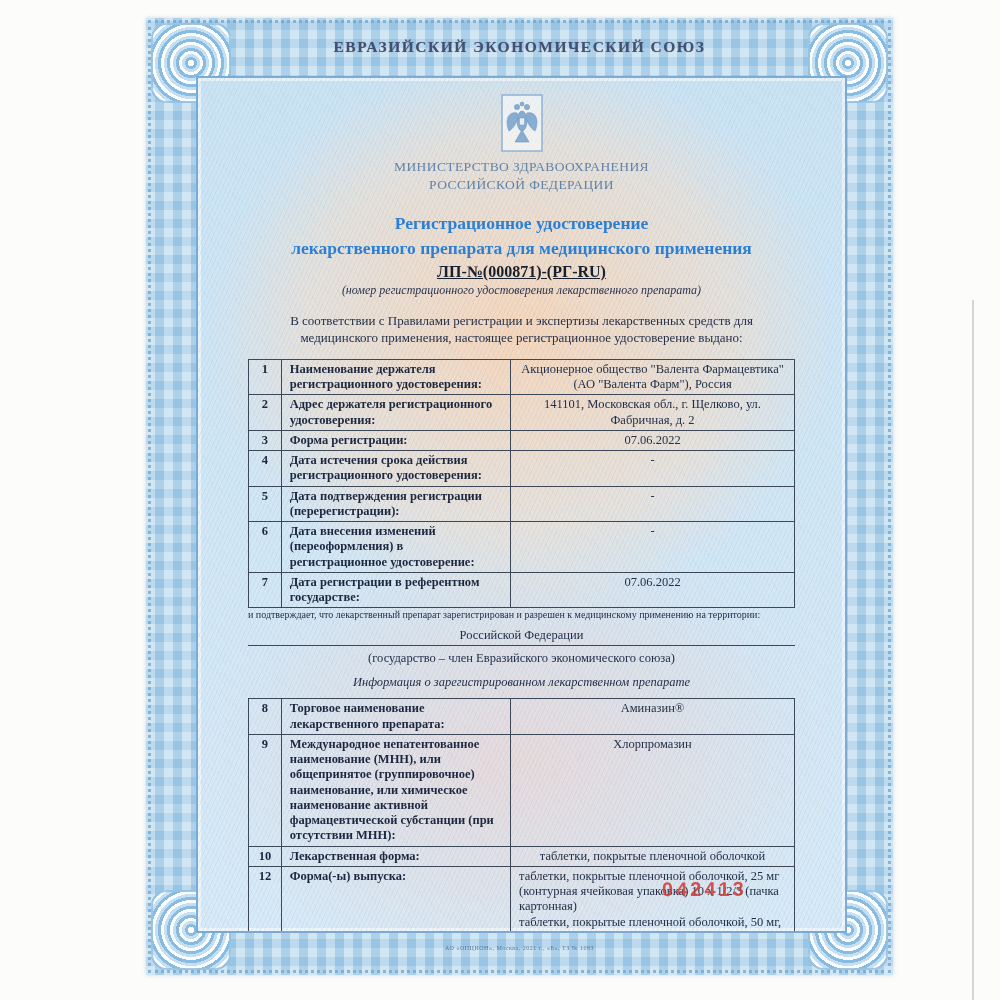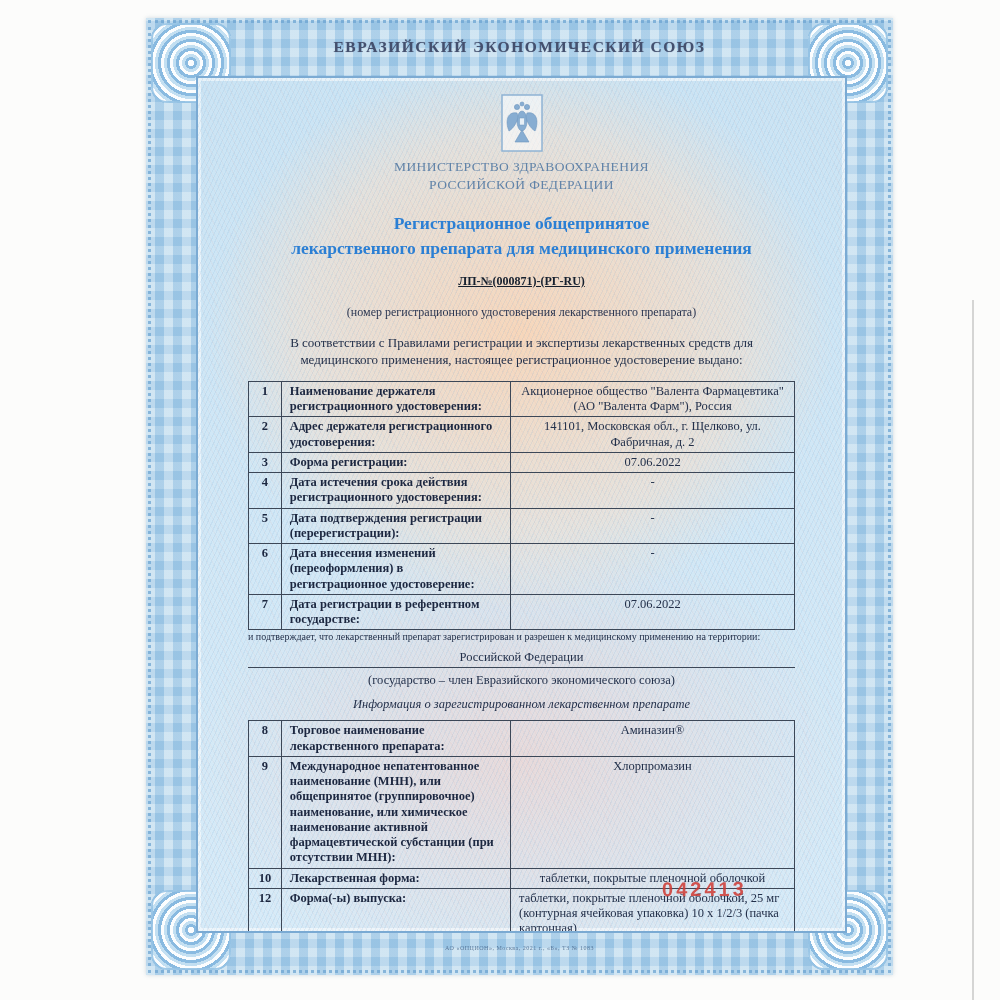--- a/index.html
+++ b/index.html
@@ -61,24 +61,24 @@
   .arms{display:block;margin:16px auto 6px;width:42px;height:58px;}
   .ministry{
     text-align:center;font-size:13.5px;line-height:1.3;color:#6183a8;
     letter-spacing:.4px;margin-bottom:18px;
   }
   .doc-title{
     text-align:center;font-weight:bold;color:#2b7fd4;font-size:17.5px;
     line-height:1.45;
   }
   .reg-number{
-    text-align:center;font-weight:bold;font-size:12px;color:#16202e;
-    text-decoration:underline;margin-top:12px;
-  }
-  .caption{ text-align:center;font-size:12px;margin-top:16px;color:#2a3550;}
+    text-align:center;font-weight:bold;font-size:16px;color:#16202e;
+    text-decoration:underline;margin-top:1px;
+  }
+  .caption{ text-align:center;font-size:12px;margin-top:2px;color:#2a3550;font-style:italic;}
   .intro{
     text-align:center;font-size:13px;line-height:1.35;margin:14px 8px 12px;
   }
   table{
     width:100%;border-collapse:collapse;background:transparent;
     border:1.5px solid #3c4757;
   }
   td{
     border:1px solid #3c4757;padding:2px 8px;vertical-align:top;
     font-size:12.5px;line-height:1.22;color:#23304a;
@@ -132,21 +132,21 @@
         </g>
         <rect x="18.5" y="24" width="5" height="7" fill="rgba(255,255,255,.8)" stroke="#6d96bd" stroke-width=".5"></rect>
       </svg>
 
       <div class="ministry">
         <div>МИНИСТЕРСТВО ЗДРАВООХРАНЕНИЯ</div>
         <div>РОССИЙСКОЙ ФЕДЕРАЦИИ</div>
       </div>
 
       <div class="doc-title">
-        <div>Регистрационное общепринятое</div>
+        <div>Регистрационное удостоверение</div>
         <div>лекарственного препарата для медицинского применения</div>
       </div>
 
       <div class="reg-number">ЛП-№(000871)-(РГ-RU)</div>
       <div class="caption">(номер регистрационного удостоверения лекарственного препарата)</div>
 
       <div class="intro">В соответствии с Правилами регистрации и экспертизы лекарственных средств для медицинского применения, настоящее регистрационное удостоверение выдано:</div>
 
       <table>
         <tbody id="t1body">

